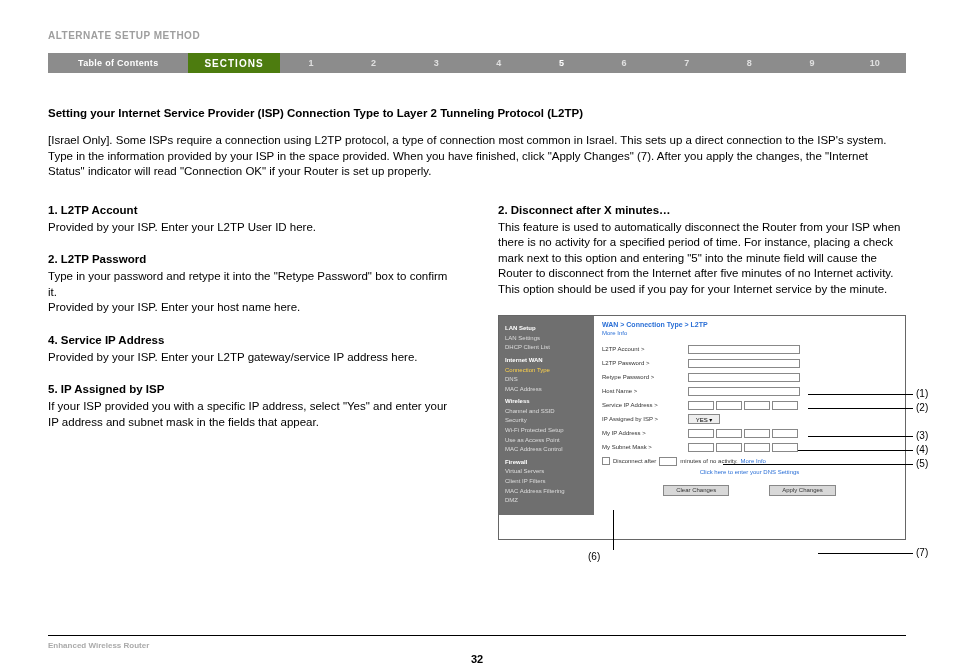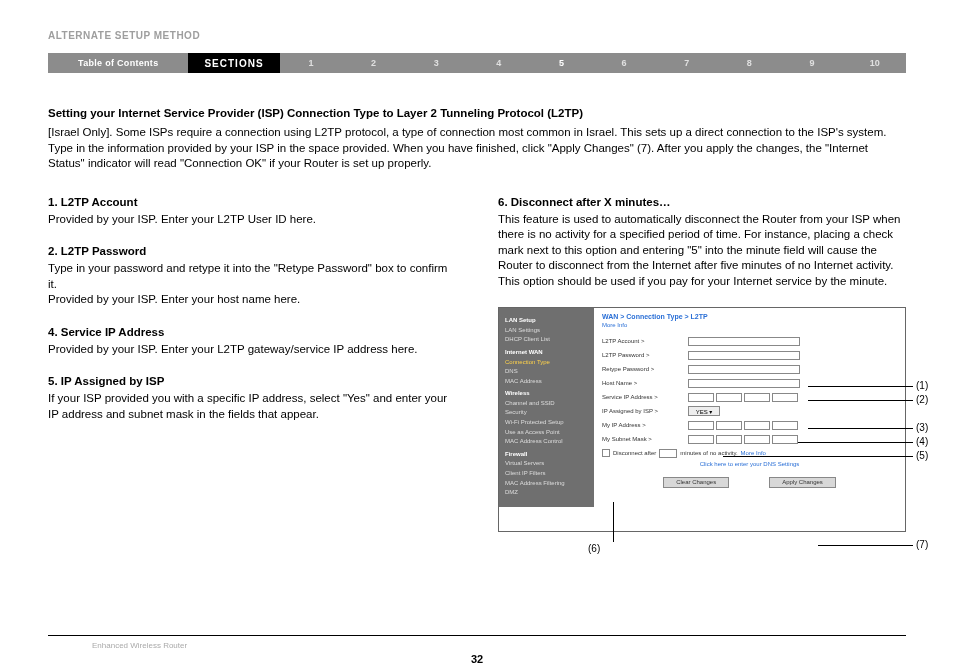--- a/index.html
+++ b/index.html
@@ -1,25 +1,25 @@
 <!DOCTYPE html>
 <html><head>
 <meta charset="utf-8">
 <style>
   * { box-sizing: border-box; margin: 0; padding: 0; }
   html, body { width: 954px; height: 668px; font-family: Arial, Helvetica, sans-serif; background: #fff; color: #000; }
   .page { padding: 30px 48px 20px 48px; position: relative; height: 100%; }
   .section-title { font-size: 10px; font-weight: bold; color: #9e9e9e; letter-spacing: 0.5px; margin-bottom: 12px; }
   .navbar { display: flex; align-items: center; background: #8c8c8c; height: 20px; font-size: 9px; color: #fff; }
   .navbar .toc { padding: 0 30px; font-weight: bold; letter-spacing: 0.3px; }
-  .navbar .sections { background: #000000; padding: 0 16px; height: 100%; display: flex; align-items: center; font-weight: bold; font-size: 10px; letter-spacing: 1px; }
+  .navbar .sections { background: #4d7c0f; padding: 0 16px; height: 100%; display: flex; align-items: center; font-weight: bold; font-size: 10px; letter-spacing: 1px; }
   .navbar .num { flex: 1; text-align: center; font-weight: bold; color: #e0e0e0; }
   .navbar .num.active { color: #fff; }
   .content { margin-top: 34px; }
-  .lead-title { font-size: 11.5px; font-weight: bold; margin-bottom: 6px; }
+  .lead-title { font-size: 11.5px; font-weight: bold; margin-bottom: 14px; }
   .lead-body { font-size: 11.5px; line-height: 1.35; }
   .cols { display: flex; margin-top: 24px; gap: 44px; }
   .col { flex: 1; }
   .item-head { font-size: 11.5px; font-weight: bold; margin-top: 18px; margin-bottom: 4px; }
   .item-head:first-child { margin-top: 0; }
   .item-body { font-size: 11.5px; line-height: 1.35; }
   .screenshot { margin-top: 18px; border: 1px solid #666; width: 408px; height: 225px; position: relative; background: #fff; font-size: 7px; }
   .ss-top { display: flex; border-bottom: 1px solid #bbb; height: 26px; align-items: center; }
   .ss-logo { font-weight: bold; letter-spacing: 2px; font-size: 8px; padding: 0 14px; width: 95px; }
   .ss-title { flex: 1; text-align: left; color: #555; font-size: 7px; padding-left: 30px; }
@@ -42,21 +42,21 @@
   .ss-disc { display: flex; align-items: center; font-size: 6px; color: #333; gap: 3px; margin-top: 3px; }
   .ss-cb { width: 8px; height: 8px; border: 1px solid #888; }
   .ss-mini { width: 18px; height: 8.5px; border: 1px solid #888; }
   .ss-dns { color: #2a6fd6; font-size: 6px; text-align: center; margin-top: 3px; }
   .ss-btns { display: flex; justify-content: center; gap: 40px; margin-top: 10px; }
   .ss-btn { border: 1px solid #888; background: #d8d8d8; font-size: 6px; padding: 1.5px 12px; color: #333; }
   .callout { position: absolute; font-size: 10px; color: #000; }
   .call-line-h { position: absolute; border-top: 1px solid #000; height: 0; }
   .call-line-v { position: absolute; border-left: 1px solid #000; width: 0; }
   .footer { position: absolute; bottom: 18px; left: 48px; right: 48px; border-top: 1px solid #000; padding-top: 5px; display: flex; align-items: center; }
-  .footer .fname { font-size: 8px; color: #aaa; font-weight: normal; margin-left: 44px; }
+  .footer .fname { font-size: 8px; color: #aaa; font-weight: bold; }
   .footer .pno { position: absolute; left: 50%; transform: translateX(-50%); font-size: 11px; font-weight: bold; margin-top: 26px; }
 </style>
 </head>
 <body>
 
 <div class="page">
   <div class="section-title">ALTERNATE SETUP METHOD</div>
 
   <div class="navbar">
     <div class="toc">Table of Contents</div>
@@ -84,21 +84,21 @@
         <div class="item-head">2. L2TP Password</div>
         <div class="item-body">Type in your password and retype it into the "Retype Password" box to confirm it.</div>
         <div class="item-body">Provided by your ISP. Enter your host name here.</div>
         <div class="item-head">4. Service IP Address</div>
         <div class="item-body">Provided by your ISP. Enter your L2TP gateway/service IP address here.</div>
         <div class="item-head">5.  IP Assigned by ISP</div>
         <div class="item-body">If your ISP provided you with a specific IP address, select "Yes" and enter your IP address and subnet mask in the fields that appear.</div>
       </div>
 
       <div class="col">
-        <div class="item-head" style="margin-top:0">6. Disconnect after X minutes…</div>
+        <div class="item-head" style="margin-top:0">2. Disconnect after X minutes…</div>
         <div class="item-body">This feature is used to automatically disconnect the Router from your ISP when there is no activity for a specified period of time. For instance, placing a check mark next to this option and entering "5" into the minute field will cause the Router to disconnect from the Internet after five minutes of no Internet activity. This option should be used if you pay for your Internet service by the minute.</div>
 
         <div style="position:relative;">
           <div class="screenshot">
             <div class="ss-body">
               <div class="ss-side">
                 <div class="grp">LAN Setup</div>
                 <div>LAN Settings</div>
                 <div>DHCP Client List</div>
                 <div class="grp">Internet WAN</div>

